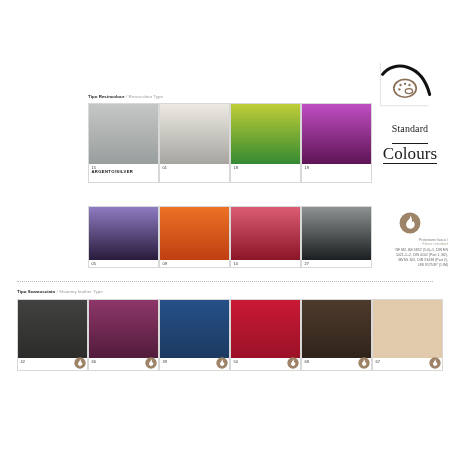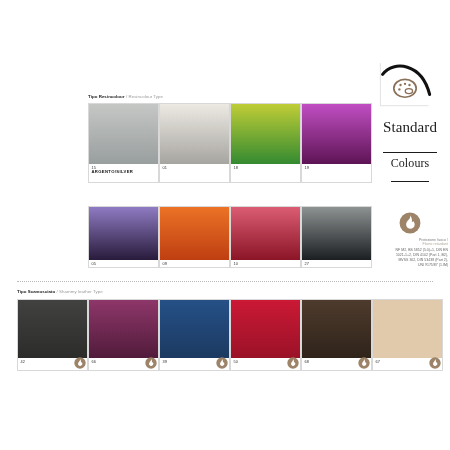--- a/index.html
+++ b/index.html
@@ -123,34 +123,34 @@
   .brand-title {
     position: absolute;
     left: -2px;
     top: 56px;
     width: 70px;
     text-align: center;
     font-family: "Liberation Serif", serif;
     color: #1b1b1b;
   }
   .brand-line1 {
-    font-size: 15px;
+    font-size: 10px;
     line-height: 1.08;
     letter-spacing: 0.1px;
     border-bottom: 0.6px solid #1b1b1b;
     display: inline-block;
-    padding-bottom: 17px;
+    padding-bottom: 8px;
   }
   .brand-line2 {
-    font-size: 12px;
+    font-size: 17px;
     line-height: 1.12;
     letter-spacing: 0.1px;
     border-bottom: 0.6px solid #1b1b1b;
     display: inline-block;
-    padding-bottom: 10px;
+    padding-bottom: 0;
     margin-top: 0.5px;
   }
 
   
   .fire-block {
     position: absolute;
     left: 372px;
     top: 212px;
     width: 76px;
   }

